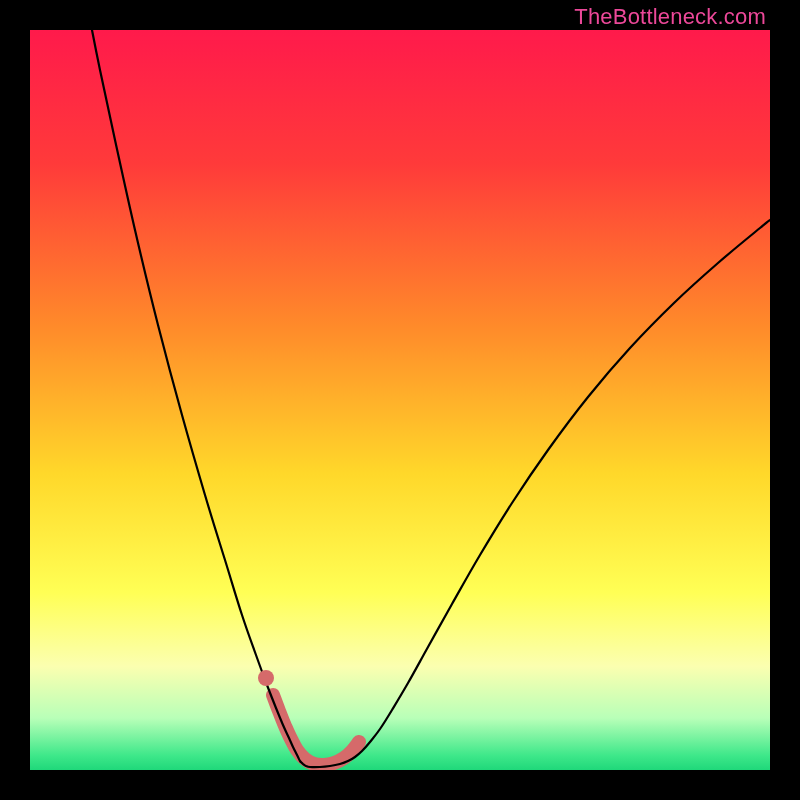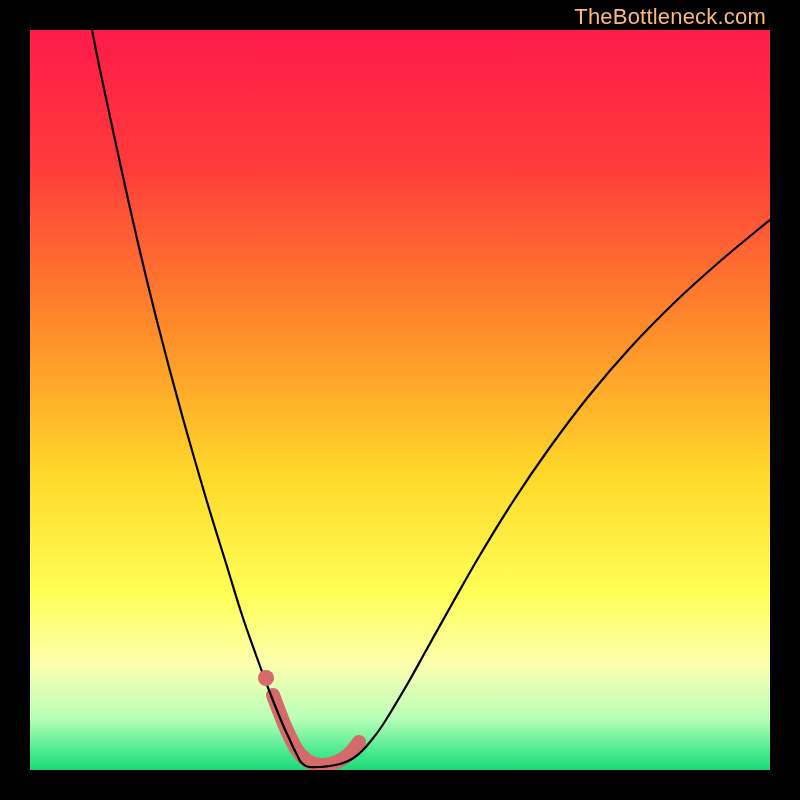--- a/index.html
+++ b/index.html
@@ -20,21 +20,21 @@
     position: absolute;
     left: 30px;
     top: 30px;
     width: 740px;
     height: 740px;
   }
   .watermark {
     position: absolute;
     top: 4px;
     right: 34px;
-    color: #fdba74;
+    color: #ec4899;
     font-size: 22px;
     font-weight: 500;
     letter-spacing: 0.2px;
   }
   svg { display: block; }
 </style>
 </head>
 <body>
 
 <div class="frame">

